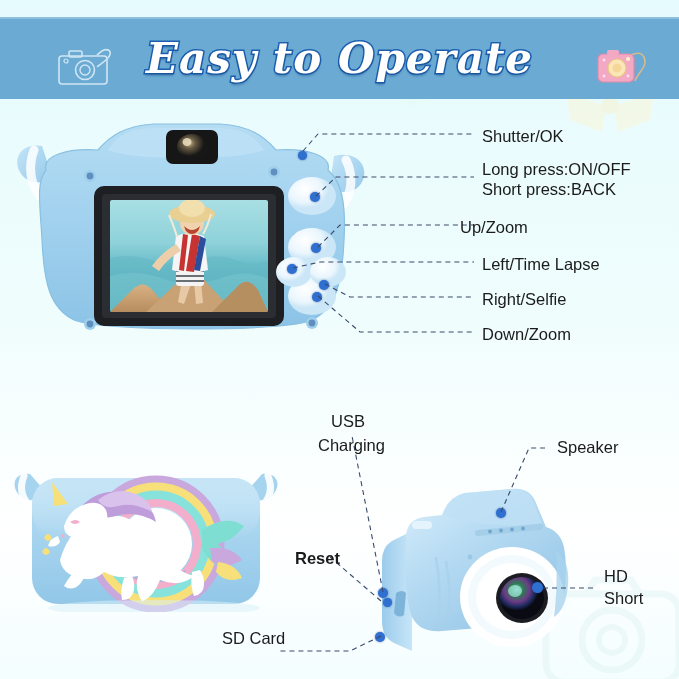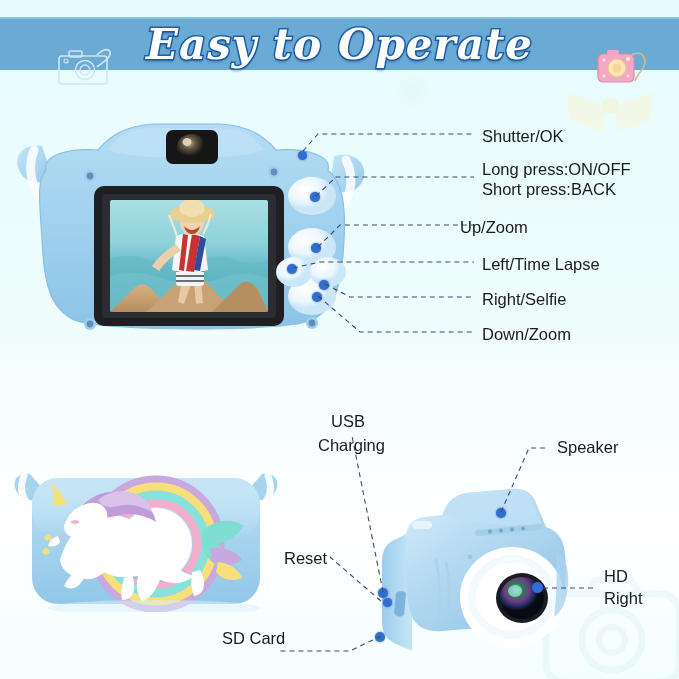--- a/index.html
+++ b/index.html
@@ -16,21 +16,21 @@
   .bow-wm {
     position:absolute; left:562px; top:84px; width:96px; height:52px;
     opacity:.55; pointer-events:none;
   }
   .cam-wm { position:absolute; left:540px; top:568px; width:145px; height:120px; opacity:.5; pointer-events:none;}
   .circ-wm { position:absolute; left:396px; top:74px; width:34px; height:34px; border-radius:50%;
              background:radial-gradient(circle,#dff7f5 0%, #e9fbfb 70%); opacity:.6;}
 
   
   .banner {
-    position:absolute; left:0; top:17px; width:679px; height:53px;
+    position:absolute; left:0; top:17px; width:679px; height:82px;
     background:#6aaad3;
     border-top:2px solid #8cc0de;
   }
   .banner-title {
     position:absolute; left:0; right:0; top:50%; transform:translateY(-52%);
     text-align:center;
     font-family:"DejaVu Serif", serif;
     font-style:italic; font-weight:700;
     font-size:42px; letter-spacing:1px;
     color:#ffffff;
@@ -371,19 +371,19 @@
   <div class="lbl" style="left:482px;top:179px;">Short press:BACK</div>
   <div class="lbl" style="left:482px;top:159px;">Long press:ON/OFF</div>
   <div class="lbl" style="left:460px;top:217px;">Up/Zoom</div>
   <div class="lbl" style="left:482px;top:254px;">Left/Time Lapse</div>
   <div class="lbl" style="left:482px;top:289px;">Right/Selfie</div>
   <div class="lbl" style="left:482px;top:324px;">Down/Zoom</div>
 
 
   <div class="lbl" style="left:318px;top:411px;margin-left:13px;">USB</div>
   <div class="lbl" style="left:318px;top:435px;">Charging</div>
-  <div class="lbl" style="left:284px;top:548px;">Reset</div>
+  <div class="lbl" style="left:295px;top:548px;font-weight:bold;">Reset</div>
   <div class="lbl" style="left:222px;top:628px;">SD Card</div>
   <div class="lbl" style="left:557px;top:437px;">Speaker</div>
   <div class="lbl" style="left:604px;top:566px;">HD</div>
-  <div class="lbl" style="left:604px;top:588px;">Right</div>
+  <div class="lbl" style="left:604px;top:588px;">Short</div>
 
 </div>
 
 </body></html>

